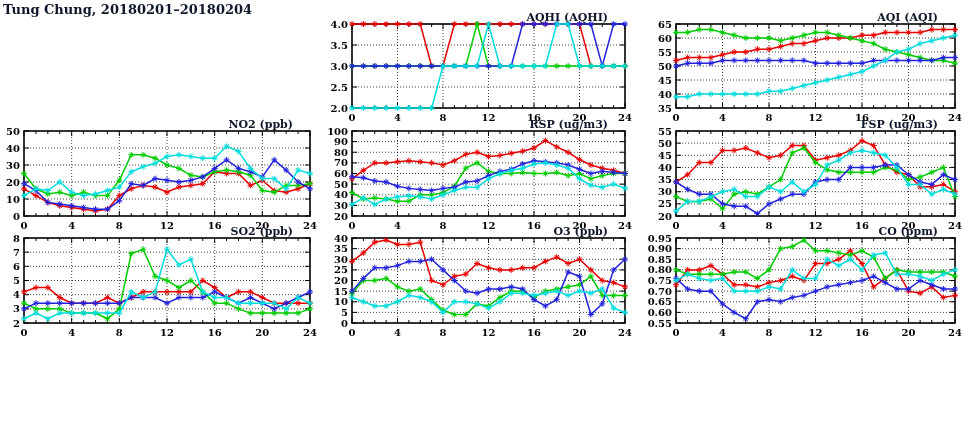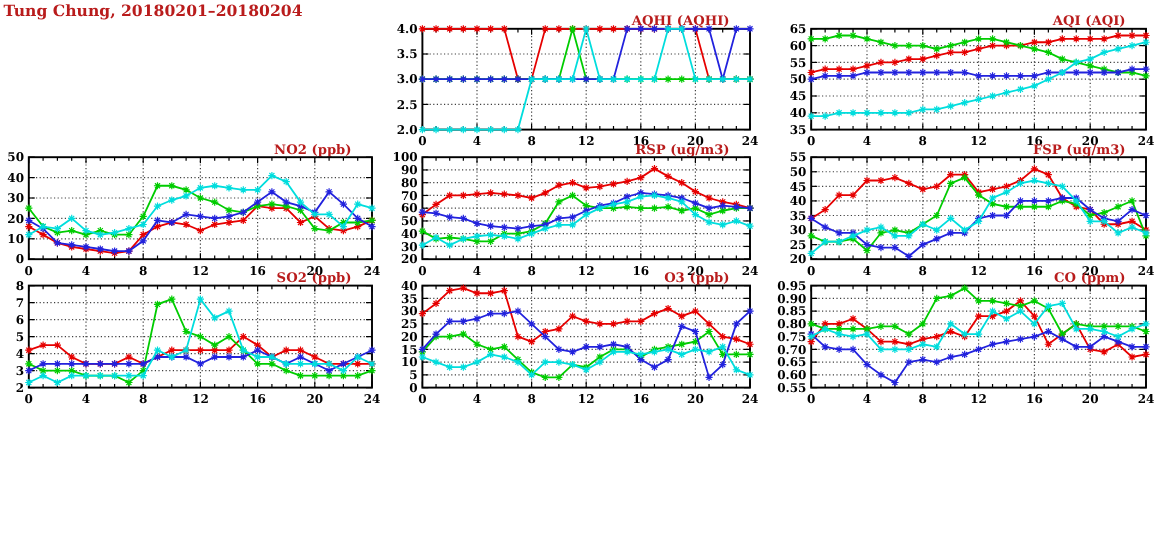--- a/index.html
+++ b/index.html
@@ -1,17 +1,17 @@
 <!DOCTYPE html>
 <html><head>
 <meta charset="utf-8">
 <style>
   html,body{margin:0;padding:0;background:#fff;}
   .canvas{position:relative;width:975px;height:396px;background:#ffffff;overflow:hidden;
-          font-family:"DejaVu Serif",serif;color:#b91c1c;}
+          font-family:"DejaVu Serif",serif;color:#0f172a;}
   .page-title{position:absolute;left:3px;top:2px;font-size:13px;font-weight:bold;white-space:nowrap;}
   .panel{position:absolute;}
   .panel svg{position:absolute;left:0;top:0;overflow:visible;}
   .ptitle{position:absolute;top:0;right:21px;font-size:11px;font-weight:bold;white-space:nowrap;}
   .grid{stroke:#000;stroke-width:1;stroke-dasharray:1 2;opacity:.75;}
   .tick{stroke:#000;stroke-width:1;}
   .border{fill:none;stroke:#000;stroke-width:1.6;}
   .ylab{font:bold 10px "DejaVu Serif",serif;text-anchor:end;fill:#000;}
   .xlab{font:bold 10px "DejaVu Serif",serif;text-anchor:middle;fill:#000;}
 </style>

